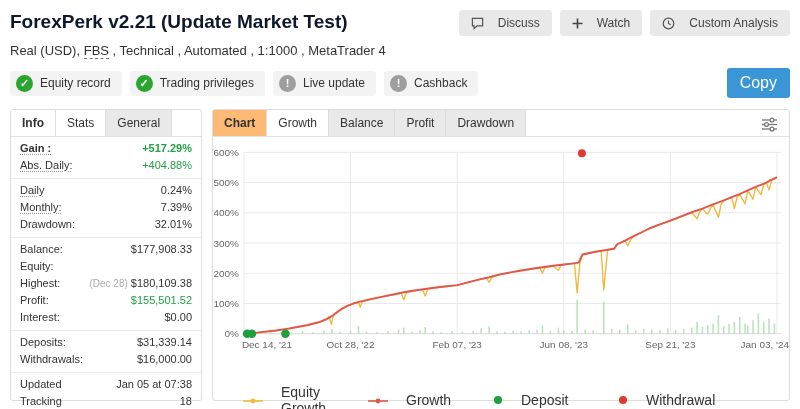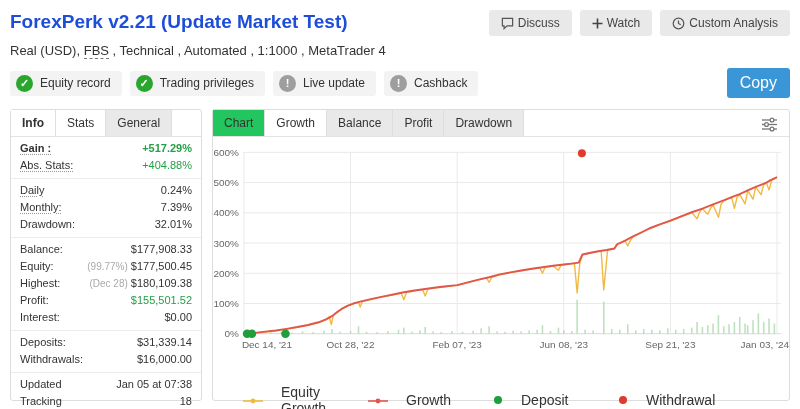--- a/index.html
+++ b/index.html
@@ -1,23 +1,23 @@
 <!DOCTYPE html>
 <html><head>
 <meta charset="utf-8">
 <style>
   * { box-sizing: border-box; margin: 0; padding: 0; }
   html,body { width:800px; height:409px; background:#fff; font-family:"Liberation Sans", sans-serif; overflow:hidden; }
   .page { width:800px; height:409px; padding:0 10px; position:relative; }
 
   
   .hdr-row1 { display:flex; justify-content:space-between; align-items:flex-start; padding-top:10px; }
-  .title { font-size:19px; font-weight:bold; color:#1d4ed8; line-height:24px; }
+  .title { font-size:19px; font-weight:bold; color:#0f172a; line-height:24px; }
   .hdr-btns { display:flex; gap:8px; }
-  .chip-btn { display:inline-flex; align-items:center; gap:4px; background:#e9e9e9; border:none;
+  .chip-btn { display:inline-flex; align-items:center; gap:14px; background:#e9e9e9; border:none;
               border-radius:3px; padding:6px 12px; font-size:12px; color:#444; cursor:pointer;
               font-family:"Liberation Sans", sans-serif; white-space:nowrap; }
   .chip-btn svg { display:block; }
   .subtitle { font-size:13px; color:#333; margin-top:7px; }
   .subtitle .broker { border-bottom:1px dashed #777; cursor:pointer; }
   .badge-row { display:flex; justify-content:space-between; align-items:center; margin-top:10px; }
   .badges { display:flex; gap:8px; }
   .badge { display:inline-flex; align-items:center; gap:7px; background:#f3f3f3; border-radius:3px;
            padding:4px 11px 4px 6px; font-size:12px; color:#333; cursor:pointer; }
   .badge-ico { width:17px; height:17px; border-radius:50%; color:#fff; display:inline-flex;
@@ -30,21 +30,21 @@
   
   .main { display:flex; gap:10px; margin-top:11px; height:292px; }
   .panel { border:1px solid #ddd; border-radius:3px; background:#fff; }
   .info-panel { width:192px; flex:none; }
   .chart-panel { flex:1; position:relative; }
 
   .tabbar { display:flex; border-bottom:1px solid #e2e2e2; }
   .tab { padding:6px 11px; font-size:12px; color:#333; background:#e9e9e9; cursor:pointer;
          border-right:1px solid #dedede; white-space:nowrap; }
   .tab.white { background:#fff; }
-  .tab.bold { font-weight:normal; background:#22c55e; }
+  .tab.bold { font-weight:bold; background:#fdba74; }
   .tab.active { background:#fff; font-weight:bold; }
 
   .info-rows { padding:3px 0 0; }
   .irow { display:flex; justify-content:space-between; align-items:baseline; padding:1px 9px;
           font-size:11px; color:#333; line-height:15px; }
   .irow .lbl.dotted { text-decoration:underline dotted #999; text-underline-offset:2px; cursor:help; }
   .irow .lbl.bold { font-weight:bold; }
   .irow .val { text-align:center; white-space:nowrap; }
   .irow .val.green { color:#23a046; }
   .irow .val.bold { font-weight:bold; }
@@ -127,21 +127,21 @@
           <div class="tab active">Info</div>
           <div class="tab white">Stats</div>
           <div class="tab ">General</div>
         </div>
       <div class="info-rows" id="info-rows">
           <div class="irow">
             <span class="lbl bold dotted">Gain :</span>
             <span class="val green bold"><span>+517.29%</span></span>
           </div>
           <div class="irow">
-            <span class="lbl dotted">Abs. Stats:</span>
+            <span class="lbl dotted">Abs. Daily:</span>
             <span class="val green"><span>+404.88%</span></span>
           </div>
           <div class="grp-div"></div>
           <div class="irow">
             <span class="lbl dotted">Daily</span>
             <span class="val "><span>0.24%</span></span>
           </div>
           <div class="irow">
             <span class="lbl dotted">Monthly:</span>
             <span class="val "><span>7.39%</span></span>
@@ -150,21 +150,20 @@
             <span class="lbl ">Drawdown:</span>
             <span class="val "><span>32.01%</span></span>
           </div>
           <div class="grp-div"></div>
           <div class="irow">
             <span class="lbl ">Balance:</span>
             <span class="val "><span>$177,908.33</span></span>
           </div>
           <div class="irow">
             <span class="lbl ">Equity:</span>
-            <span class="val "><span class="muted">(99.77%)</span><span>$177,500.45</span></span>
           </div>
           <div class="irow">
             <span class="lbl ">Highest:</span>
             <span class="val "><span class="muted">(Dec 28)</span><span>$180,109.38</span></span>
           </div>
           <div class="irow">
             <span class="lbl ">Profit:</span>
             <span class="val green"><span>$155,501.52</span></span>
           </div>
           <div class="irow">

